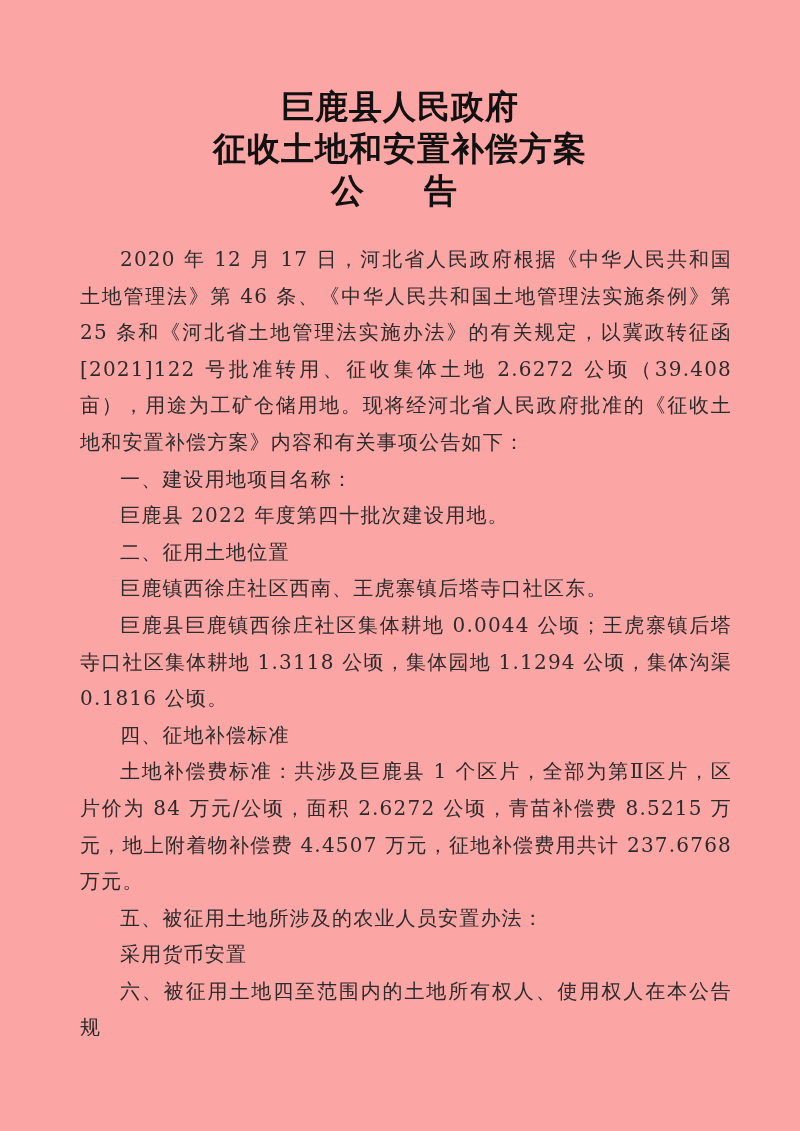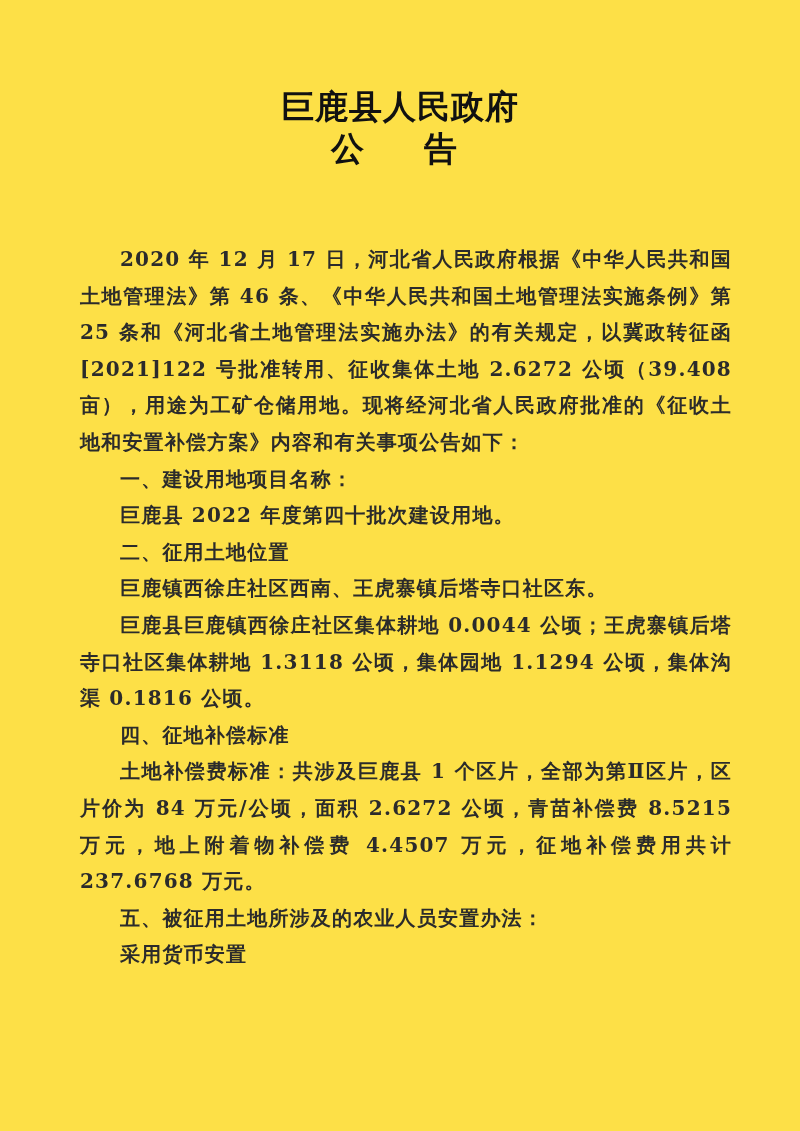--- a/index.html
+++ b/index.html
@@ -13,21 +13,21 @@
       position: relative;
       overflow: hidden;
       font-family: "DejaVu Serif", "Liberation Serif", serif;
       color: #2a2a2a;
     }
     .page {
       position: absolute;
       left: 0; top: 0;
       width: 800px;
       height: 1131px;
-      background: #fde047;
+      background: #fca5a5;
       border-bottom: 1px solid #e6eaec;
     }
     .title-block {
       position: absolute;
       top: 86px;
       left: 0;
       width: 800px;
       text-align: center;
       font-family: "DejaVu Sans", "Liberation Sans", sans-serif;
       font-weight: bold;
@@ -50,37 +50,38 @@
       width: 652px;
       font-size: 20px;
       line-height: 36.6px;
       letter-spacing: 1.2px;
       text-align: justify;
       color: #2b2b2b;
     }
     .p {
       margin: 0;
       text-indent: 2em;
-      font-weight: bold;
     }
   </style>
 </head>
 <body>
 
 <div class="page">
   <div class="title-block">
     <div class="title-line">巨鹿县人民政府</div>
+    <div class="title-line">征收土地和安置补偿方案</div>
     <div class="title-line gap">公告</div>
   </div>
 
   <div class="body">
     <p class="p">2020 年 12 月 17 日，河北省人民政府根据《中华人民共和国土地管理法》第 46 条、《中华人民共和国土地管理法实施条例》第 25 条和《河北省土地管理法实施办法》的有关规定，以冀政转征函[2021]122 号批准转用、征收集体土地 2.6272 公顷（39.408 亩），用途为工矿仓储用地。现将经河北省人民政府批准的《征收土地和安置补偿方案》内容和有关事项公告如下：</p>
     <p class="p">一、建设用地项目名称：</p>
     <p class="p">巨鹿县 2022 年度第四十批次建设用地。</p>
     <p class="p">二、征用土地位置</p>
     <p class="p">巨鹿镇西徐庄社区西南、王虎寨镇后塔寺口社区东。</p>
     <p class="p">巨鹿县巨鹿镇西徐庄社区集体耕地 0.0044 公顷；王虎寨镇后塔寺口社区集体耕地 1.3118 公顷，集体园地 1.1294 公顷，集体沟渠 0.1816 公顷。</p>
     <p class="p">四、征地补偿标准</p>
     <p class="p">土地补偿费标准：共涉及巨鹿县 1 个区片，全部为第Ⅱ区片，区片价为 84 万元/公顷，面积 2.6272 公顷，青苗补偿费 8.5215 万元，地上附着物补偿费 4.4507 万元，征地补偿费用共计 237.6768 万元。</p>
     <p class="p">五、被征用土地所涉及的农业人员安置办法：</p>
     <p class="p">采用货币安置</p>
+    <p class="p">六、被征用土地四至范围内的土地所有权人、使用权人在本公告规</p>
   </div>
 </div>
 
 </body></html>

